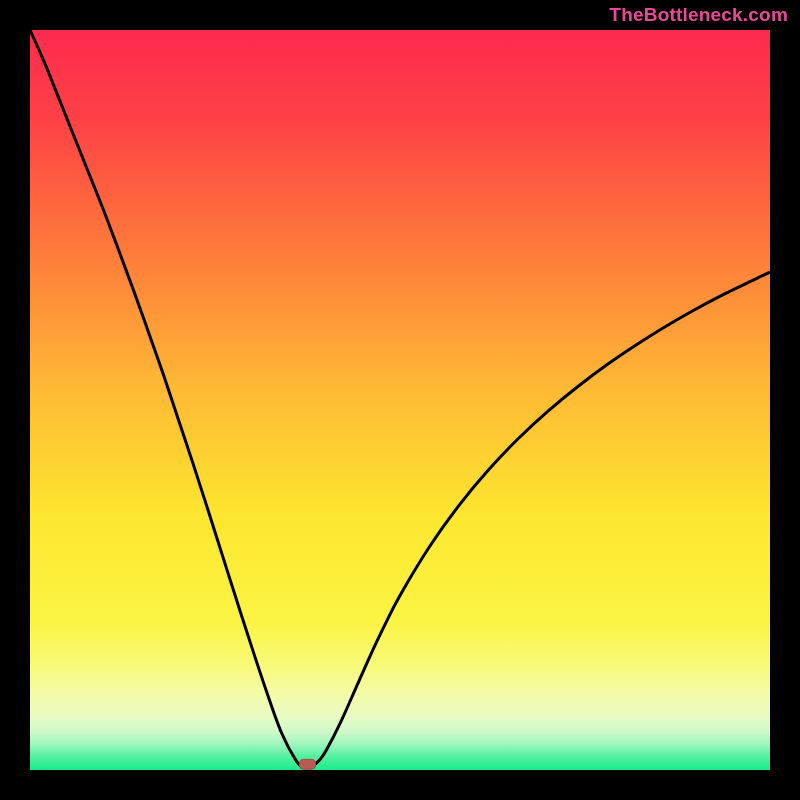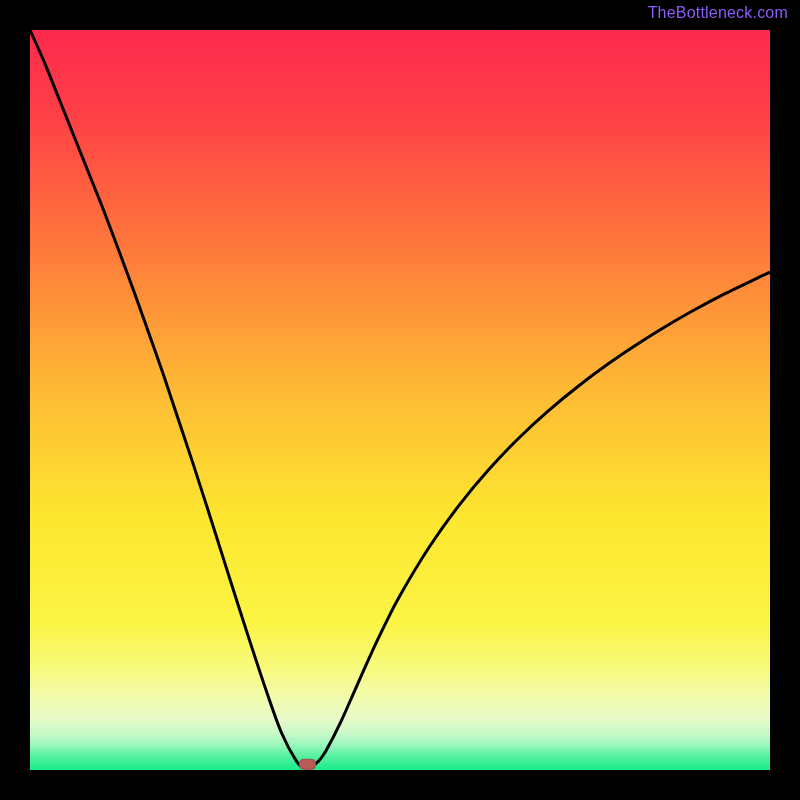--- a/index.html
+++ b/index.html
@@ -12,23 +12,23 @@
   }
   .outer {
     position: relative;
     width: 800px;
     height: 800px;
   }
   .watermark {
     position: absolute;
     top: 4px;
     right: 12px;
-    color: #8b5cf6;
-    font-size: 16px;
-    font-weight: 400;
+    color: #ec4899;
+    font-size: 19px;
+    font-weight: 700;
     letter-spacing: 0.2px;
     z-index: 10;
   }
   .plot-area {
     position: absolute;
     left: 30px;
     top: 30px;
     width: 740px;
     height: 740px;
     overflow: hidden;

